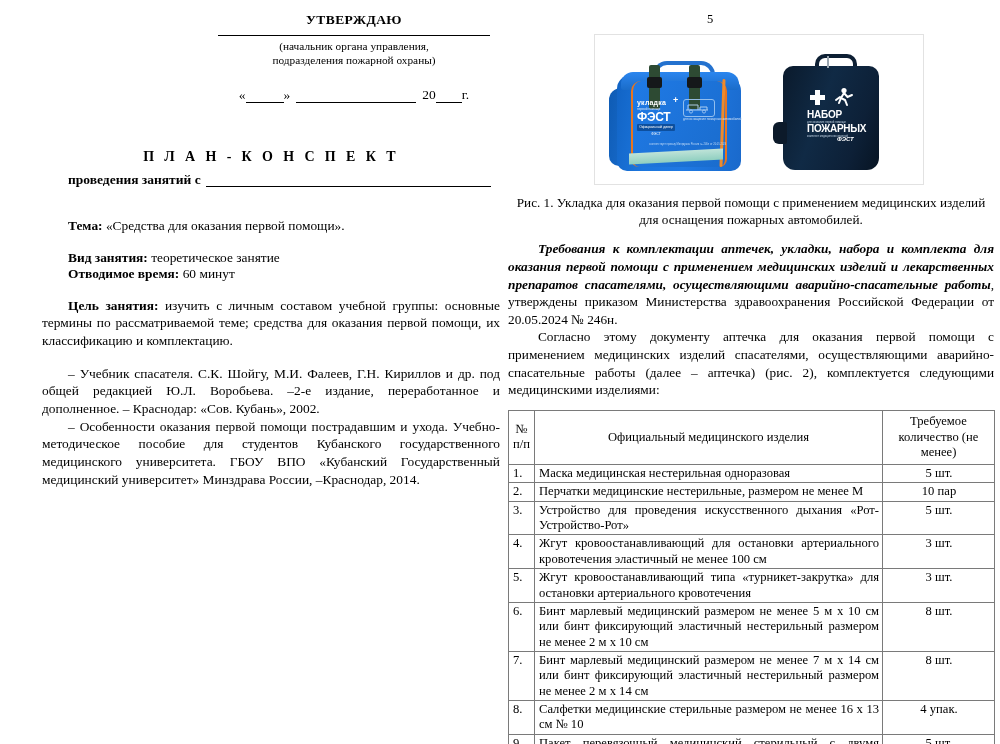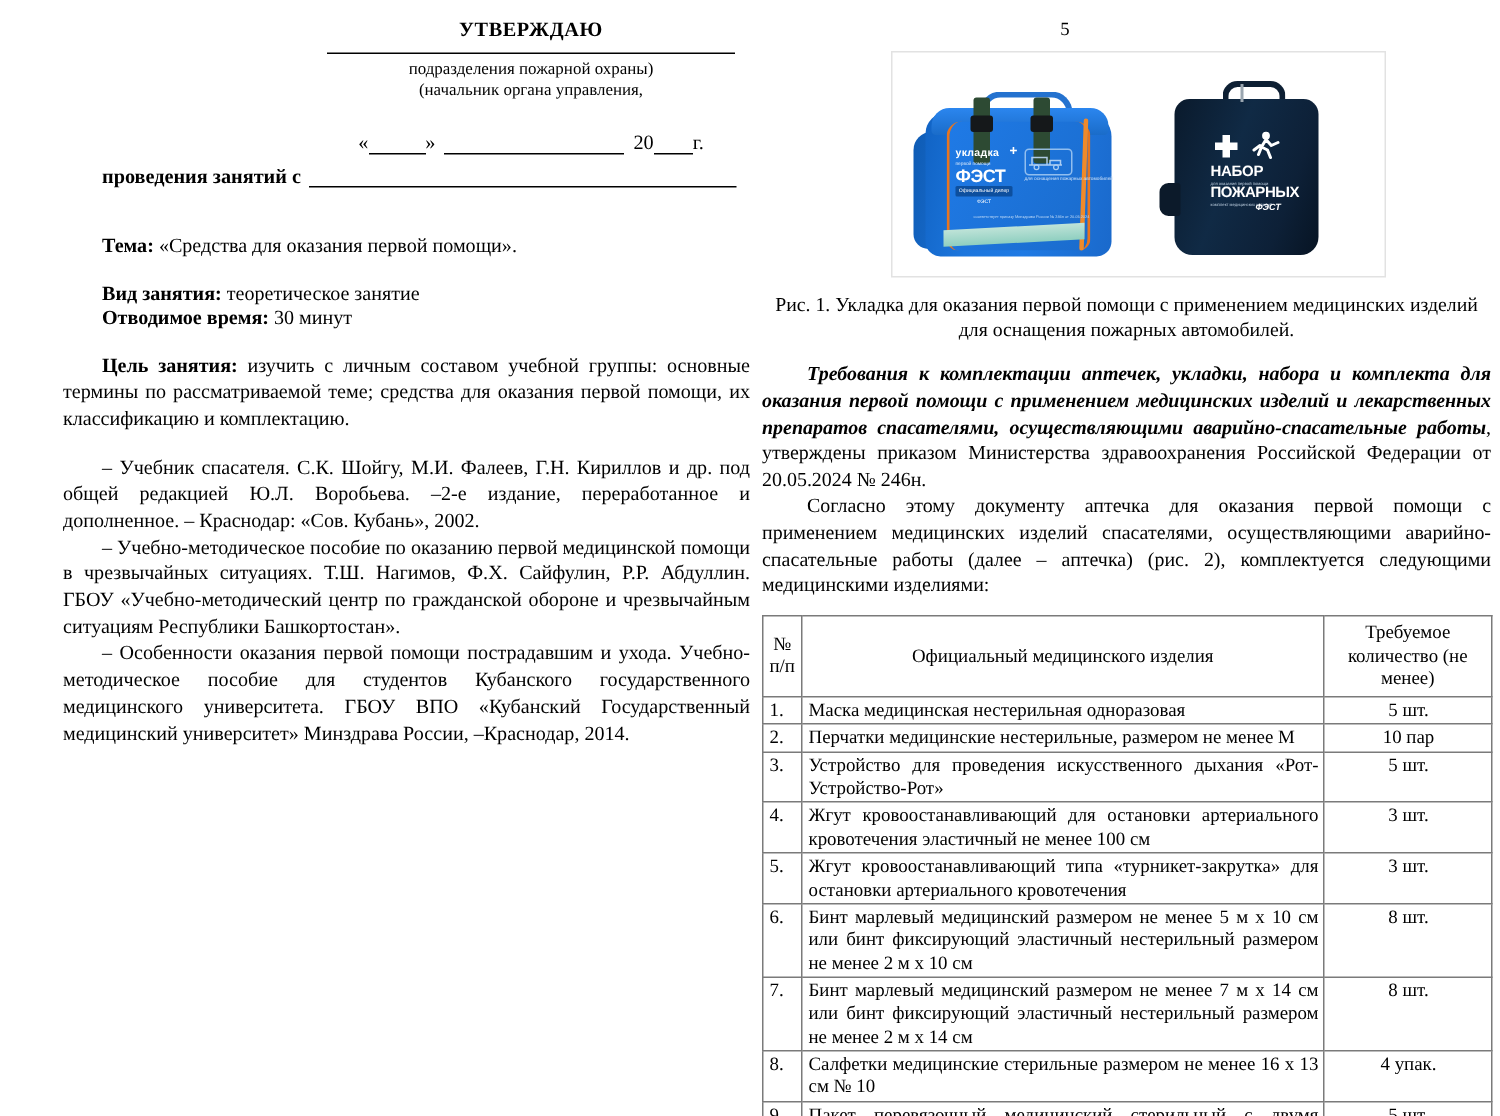--- a/index.html
+++ b/index.html
@@ -446,34 +446,35 @@
 </head>
 <body>
 
 <div class="page">
 
   <div class="col-left">
 
     <div class="approve-block">
       <div class="approve-title">УТВЕРЖДАЮ</div>
       <div class="rule-line"></div>
+      <div class="approve-sub">(начальник органа управления,</div>
       <div class="approve-sub">подразделения пожарной охраны)</div>
-      <div class="approve-sub">(начальник органа управления,</div>
 
       <div class="date-line">
         <span class="q">«</span>
         <span class="blank-sm"></span>
         <span class="q">»</span>
         <span class="blank-lg"></span>
         <span>20</span>
         <span class="blank-xs"></span>
         <span>г.</span>
       </div>
     </div>
 
+    <div class="plan-title">П Л А Н - К О Н С П Е К Т</div>
     <div class="plan-sub">
       <span>проведения занятий с</span>
       <span class="blank-long"></span>
     </div>
 
     <div class="gap-lg"></div>
     <div class="gap-sm"></div>
 
     <p class="body">
       <b>Тема:</b>
@@ -482,35 +483,34 @@
 
     <div class="gap-md"></div>
 
     <div class="row-2col">
       <div class="c1">
         <b>Вид занятия:</b>
         <span>теоретическое занятие</span>
       </div>
       <div>
         <b>Отводимое время:</b>
-        <span>30 минут</span>
+        <span>60 минут</span>
       </div>
     </div>
 
     <div class="gap-md"></div>
 
     <p class="body">
       <b>Цель занятия:</b>
       <span>изучить с личным составом учебной группы: основные термины по рассматриваемой теме; средства для оказания первой помощи, их классификацию и комплектацию.</span>
     </p>
 
     <div class="gap-md"></div>
 
     <p class="body">– Учебник спасателя. С.К. Шойгу, М.И. Фалеев, Г.Н. Кириллов и др. под общей редакцией Ю.Л. Воробьева. –2-е издание, переработанное и дополненное. – Краснодар: «Сов. Кубань», 2002.</p>
-    <p class="body">– Учебно-методическое пособие по оказанию первой медицинской помощи в чрезвычайных ситуациях. Т.Ш. Нагимов, Ф.Х. Сайфулин, Р.Р. Абдуллин. ГБОУ «Учебно-методический центр по гражданской обороне и чрезвычайным ситуациям Республики Башкортостан».</p>
     <p class="body">– Особенности оказания первой помощи пострадавшим и ухода. Учебно-методическое пособие для студентов Кубанского государственного медицинского университета. ГБОУ ВПО «Кубанский Государственный медицинский университет» Минздрава России, –Краснодар, 2014.</p>
   </div>
 
   <div class="col-right">
 
     <div class="page-num">5</div>
 
     <div class="figure-box">
 
       <div class="bag-blue">

